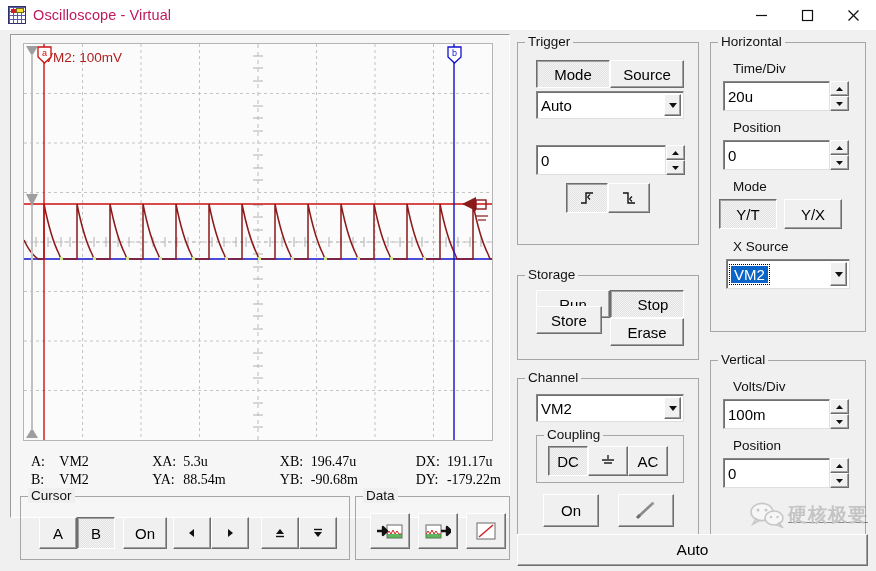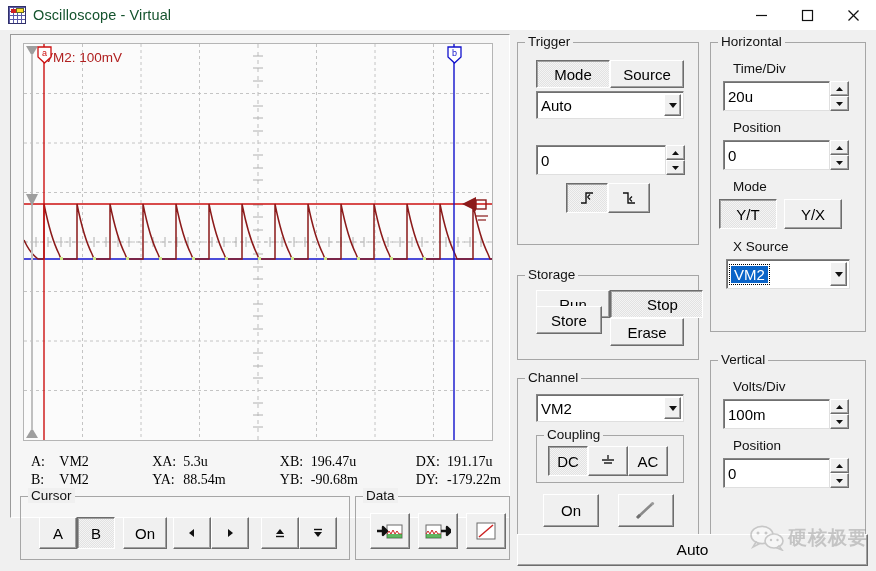--- a/index.html
+++ b/index.html
@@ -37,21 +37,21 @@
   }
   .ti-yellow {
     position: absolute; right: 1px; top: 1px; width: 8px; height: 5px;
     background: #ffdf2b; border: 1px solid #6a6a20;
   }
   .ti-red {
     position: absolute; left: 2px; top: 2px; width: 6px; height: 4px;
     background: #d02020;
   }
   .title-text {
-    font-size: 14.5px; color: #14532d; letter-spacing: .1px;
+    font-size: 14.5px; color: #be185d; letter-spacing: .1px;
     white-space: nowrap;
   }
   .win-btns { margin-left: auto; display: flex; height: 30px; }
   .win-btn {
     width: 46px; height: 30px;
     display: flex; align-items: center; justify-content: center;
     color: #1b1b1b;
   }
   .win-btn svg { display: block; }
 
@@ -187,23 +187,23 @@
     background: #0a64c8; color: #ffffff;
     outline: 1px dotted #000; outline-offset: 1px;
     padding: 0 3px;
   }
   .lbl {
     position: absolute; font-size: 13.5px; color: #111; white-space: nowrap;
   }
 
   
   .watermark {
-    position: absolute; right: 8px; bottom: 20px;
+    position: absolute; right: 8px; bottom: 43px;
     display: flex; align-items: center; gap: 1px;
-    opacity: .42; pointer-events: none; z-index: 20;
+    opacity: .42; pointer-events: none; z-index: 20; text-decoration: underline;
   }
   .wm-text {
     font-size: 19px; color: #8a8a8a; letter-spacing: 1px;
     font-family: "DejaVu Sans", sans-serif; font-weight: bold;
   }
 
   .auto-bar {
     position: absolute; left: 517px; bottom: 5px; width: 351px; height: 32px;
   }
 </style>
@@ -475,21 +475,21 @@
         <svg width="16" height="16" viewBox="0 0 16 16">
           <path d="M2 3 H7 V13 H14" fill="none" stroke="#111" stroke-width="1.4"></path>
           <path d="M8.5 9 l2.5 -2.5 M8.5 9 l2.5 2.5" fill="none" stroke="#111" stroke-width="1.2"></path>
         </svg>
       </div>
     </div>
 
     <div class="group" style="left:517px; top:245px; width:182px; height:85px;">
       <div class="legend">Storage</div>
       <div class="btn" style="left:18px; top:14px; width:74px; height:28px;">Run</div>
-      <div class="btn pressed" style="left:92px; top:14px; width:93px; height:28px;padding-left:12px;">Stop</div>
+      <div class="btn pressed" style="left:92px; top:14px; width:74px; height:28px;padding-left:12px;">Stop</div>
       <div class="btn" style="left:18px; top:30px; width:66px; height:28px;">Store</div>
       <div class="btn" style="left:92px; top:42px; width:74px; height:28px;">Erase</div>
     </div>
 
     <div class="group" style="left:517px; top:348px; width:182px; height:165px;">
       <div class="legend">Channel</div>
 
       <div class="combo" style="left:18px; top:15px; width:148px; height:28px;">
         <span>VM2</span>
         <span class="arrowbox">

